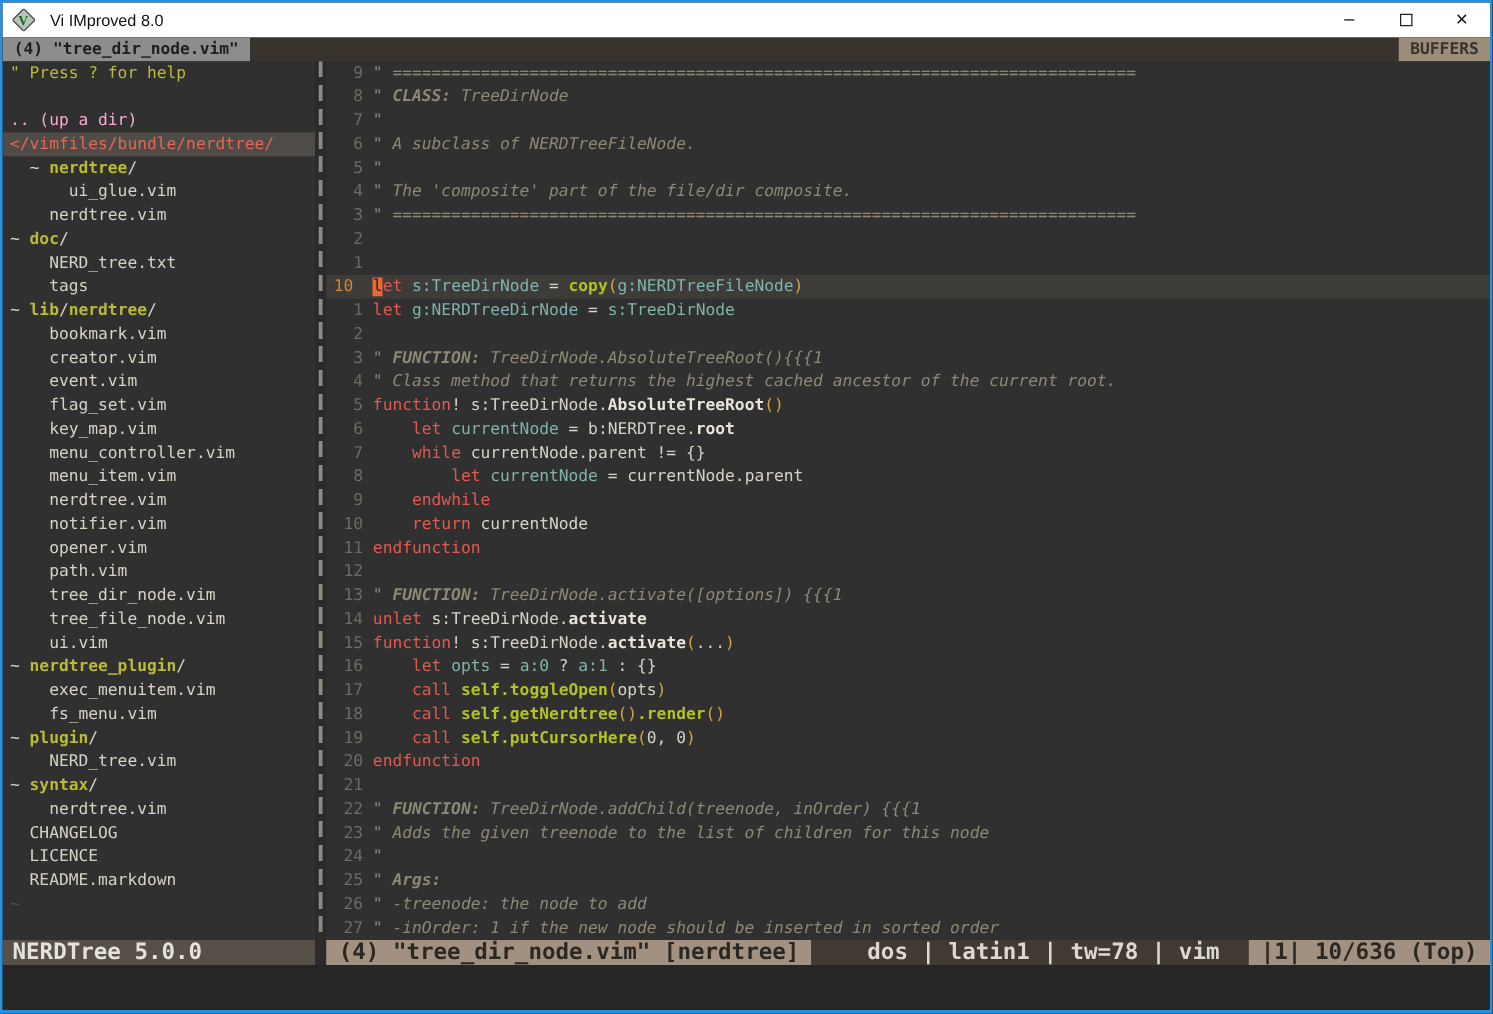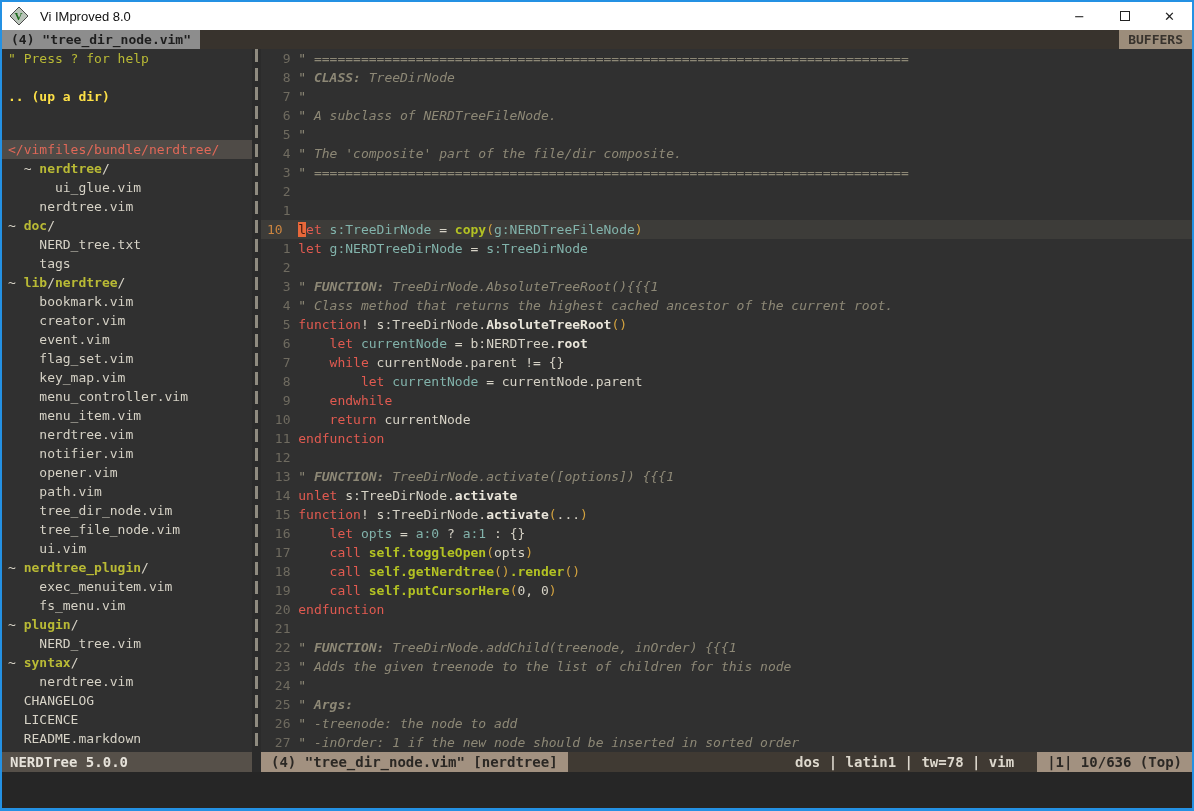--- a/index.html
+++ b/index.html
@@ -27,45 +27,45 @@
   
   .main { flex:1; display:flex; overflow:hidden; }
   .sidebar { width:250px; flex:0 0 250px; background:#303030; overflow:hidden; padding-left:0; }
   .vsep { width:9px; flex:0 0 9px; background:#2b2b2b;
           background-image:repeating-linear-gradient(to bottom,#8f8b80 0 13px,#2b2b2b 13px 19px);
           background-size:3px 100%; background-repeat:no-repeat; background-position:3px 0;
           cursor:col-resize; }
   .editor { flex:1; background:#303030; overflow:hidden; }
   .row { height:19px; line-height:19px; font-size:13px; white-space:pre; overflow:hidden; }
   .sidebar .row { padding-left:6px; }
-  .sidebar .row.selected { background:#4f4b47;margin-top:34px; }
+  .sidebar .row.selected { background:#4f4b47; }
   .editor .row { padding-left:6px; }
   .editor .row.cursorline { background:#3d3c39; }
   .num { display:inline-block; width:3ch; text-align:right; margin-right:1ch;
          color:#6f6b60; }
   .num.cur { text-align:left; color:#cc8540; }
   
   .tk-cm  { color:#8d8876; font-style:italic; }
   .tk-cmb { color:#8d8876; font-style:italic; font-weight:bold; }
   .tk-kw  { color:#e15a50; }
   .tk-id  { color:#82b3ab; }
   .tk-fn  { color:#b3c223; font-weight:bold; }
   .tk-pr  { color:#d4a33f; }
   .tk-pl  { color:#d6d2c6; }
   .tk-plb { color:#e9e5da; font-weight:bold; }
   .tk-cur { background:#e8683a; color:#40180e; }
   .tk-help { color:#b9ba35; }
   .tk-dir  { color:#b9ba35; font-weight:bold; }
   .tk-tree { color:#d6d2c6; }
   .tk-file { color:#d6d2c6; }
   .tk-rootpath { color:#e06858; }
-  .tk-updir { color:#fde047; font-weight:bold; }
+  .tk-updir { color:#f9a8d4; font-weight:normal; }
   .tk-tilde { color:#50504e; }
   
-  .statusbar { height:20px; flex:0 0 20px; display:flex; font-size:14px; line-height:20px;
+  .statusbar { height:20px; flex:0 0 20px; display:flex; font-size:18px; line-height:20px;
                font-weight:bold; white-space:pre; }
   .statusbar .seg-left { width:250px; flex:0 0 250px; background:#565049; color:#e6e2da; padding-left:8px; }
   .statusbar .notch { width:9px; flex:0 0 9px; background:#2b2b2b; }
   .statusbar .seg-file { background:#a29180; color:#2b2824; padding:0 10px; }
   .statusbar .seg-mid { flex:1; background:#403a33; color:#ddd8cd; text-align:right; padding-right:23px; }
   .statusbar .seg-pos { background:#a29180; color:#2b2824; padding:0 10px; }
   
   .cmdline { height:36px; flex:0 0 36px; background:#262626; }
 </style>
 </head>

